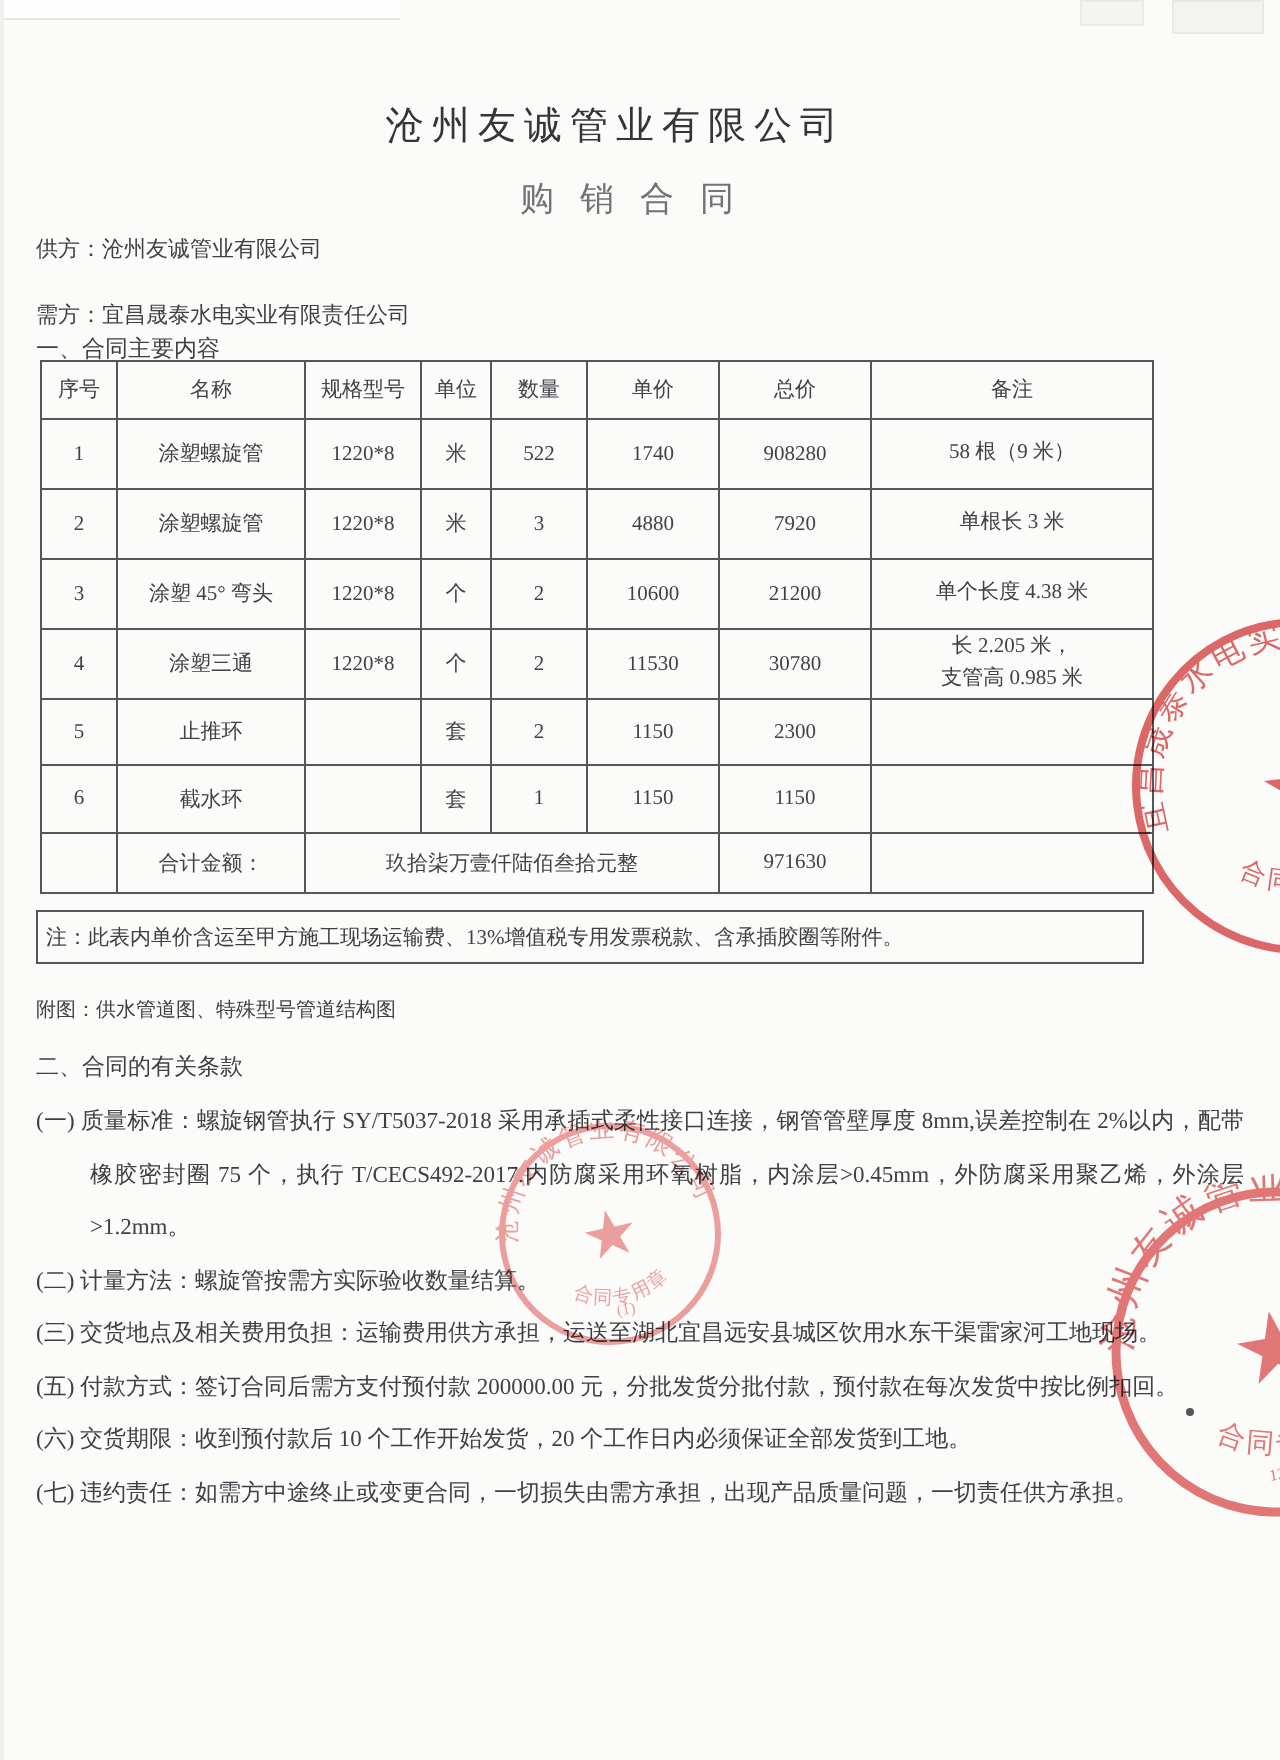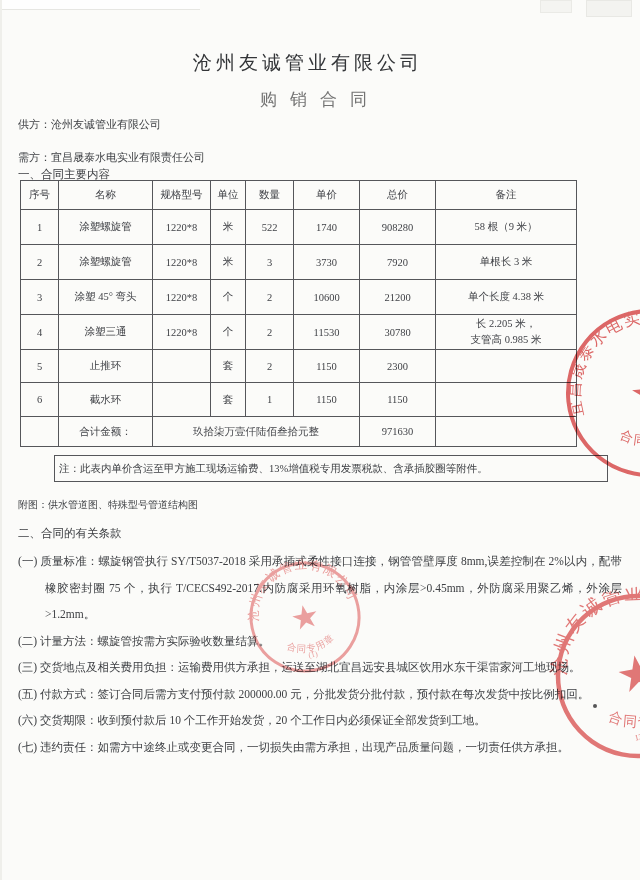--- a/index.html
+++ b/index.html
@@ -29,21 +29,21 @@
     font-size:10.5px;color:#404247;
   }
   table.items td,table.items th{
     border:1px solid #55565a;text-align:center;vertical-align:middle;
     font-weight:normal;padding:0 2px;overflow:hidden;
   }
   table.items .remark{white-space:pre-line;line-height:1.5;}
   .note-box{
     position:absolute;left:18px;top:455px;width:554px;height:27px;
     border:1px solid #55565a;font-size:10.5px;display:flex;align-items:center;
-    padding-left:4px;box-sizing:border-box;margin-left:36px;
+    padding-left:4px;box-sizing:border-box;
   }
   .attachment{position:absolute;left:18px;top:498px;font-size:10px;}
   .section2{position:absolute;left:18px;top:526px;font-size:11.5px;}
 
   .clauses{position:absolute;left:18px;top:548px;width:604px;font-size:11.5px;line-height:26.5px;}
   .clauses p{margin:0;padding-left:27px;text-indent:-27px;text-align:justify;}
 
   .stamp{position:absolute;mix-blend-mode:multiply;pointer-events:none;}
   .stamp svg{display:block;width:100%;height:100%;}
   .stamp-buyer{left:562px;top:305px;width:176px;height:176px;color:#d94848;opacity:.82;transform:rotate(-6deg);}
@@ -99,21 +99,21 @@
       <td>1740</td>
       <td>908280</td>
       <td class="remark">58 根（9 米）</td>
     </tr>
     <tr style="height:35px">
       <td>2</td>
       <td>涂塑螺旋管</td>
       <td>1220*8</td>
       <td>米</td>
       <td>3</td>
-      <td>3730</td>
+      <td>4880</td>
       <td>7920</td>
       <td class="remark">单根长 3 米</td>
     </tr>
     <tr style="height:35px">
       <td>3</td>
       <td>涂塑 45° 弯头</td>
       <td>1220*8</td>
       <td>个</td>
       <td>2</td>
       <td>10600</td>

